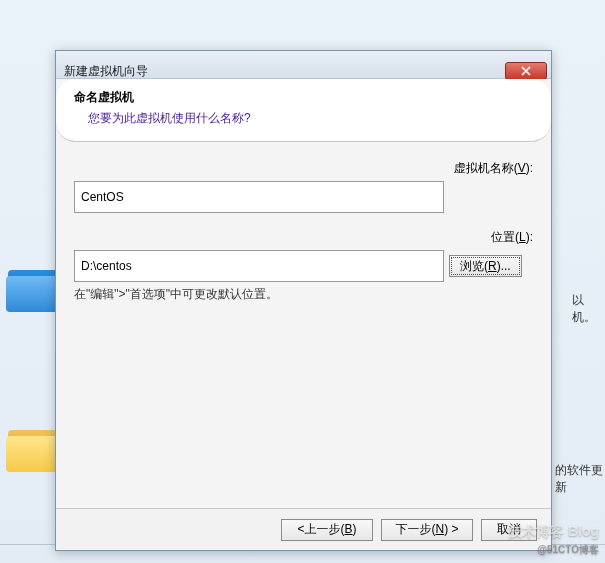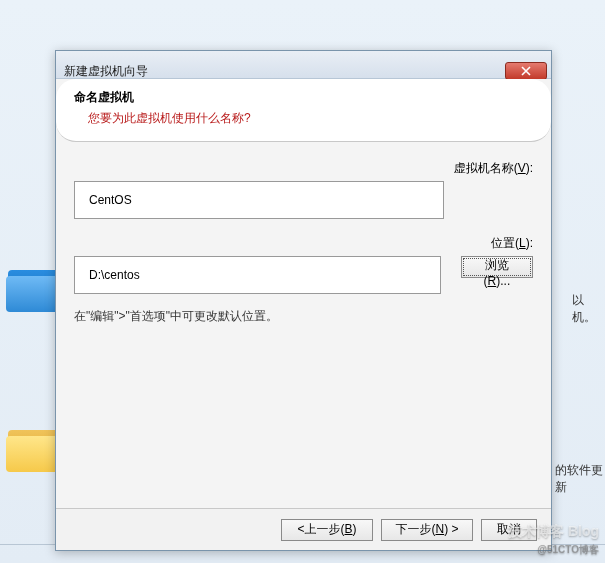--- a/index.html
+++ b/index.html
@@ -23,28 +23,28 @@
 
 .titlebar { height: 28px; background: linear-gradient(#e9eef5, #d6e0ec); border-bottom: 1px solid #b7c6d6; display: flex; align-items: center; padding: 13px 4px 0 8px; font-size: 12px; color: #1a1a1a; }
 .titlebar-title { flex: 1; }
 .close-btn { width: 42px; height: 18px; background: linear-gradient(#e57a6f, #c23a2a); border: 1px solid #8a2b20; border-radius: 3px; display: flex; align-items: center; justify-content: center; cursor: pointer; }
 .close-btn svg { width: 10px; height: 10px; }
 
 .dialog-body { position: absolute; top: 28px; left: 0; right: 0; bottom: 42px; background: #f4f4f4; }
 
 .header-section { background: #fff; border-bottom: 1px solid #c8c8c8; padding: 10px 18px 14px 18px; border-radius: 20px; }
 .header-title { font-weight: bold; font-size: 12px; color: #000; margin-bottom: 4px; }
-.header-sub { font-size: 12px; color: #b91c1c; margin-left: 14px; }
+.header-sub { font-size: 12px; color: #4c1d95; margin-left: 14px; }
 
 .form-section { padding: 18px 18px 0 18px; font-size: 12px; color: #000; }
 .form-label { margin-bottom: 4px; text-align: right; }
 .form-label u { text-decoration: underline; }
 
-.text-input { width: 370px; height: 38px; border: 1px solid #999; padding: 0 14px; font-size: 12px; background: #fff; outline: none; margin-bottom: 16px; }
-.location-row { display: flex; align-items: flex-start; gap: 20px; margin-bottom: 14px; }
+.text-input { width: 370px; height: 32px; border: 1px solid #999; padding: 0 6px; font-size: 12px; background: #fff; outline: none; margin-bottom: 16px; }
+.location-row { display: flex; align-items: center; gap: 5px; margin-bottom: 4px; }
 .location-row .text-input { width: 370px; margin-bottom: 0; }
 
 .browse-btn { height: 22px; padding: 0 10px; font-size: 12px; background: linear-gradient(#f8f8f8, #e7e7e7); border: 1px solid #8a8a8a; cursor: pointer; outline: 1px dotted #555; outline-offset: -3px; }
 
 .hint { font-size: 12px; color: #333; }
 
 .footer { position: absolute; left: 0; right: 0; bottom: 0; height: 42px; background: #f2f2f2; border-top: 1px solid #c8c8c8; display: flex; align-items: center; justify-content: flex-end; padding-right: 14px; gap: 8px; }
 .nav-btn { height: 22px; min-width: 92px; padding: 0 10px; font-size: 12px; background: linear-gradient(#f8f8f8, #e7e7e7); border: 1px solid #8a8a8a; cursor: pointer; }
 
 .watermark { position: absolute; right: 6px; bottom: 6px; color: rgba(255,255,255,.55); font-family: Arial, sans-serif; font-weight: bold; text-align: right; pointer-events: none; text-shadow: 0 1px 2px rgba(0,0,0,.3); }

